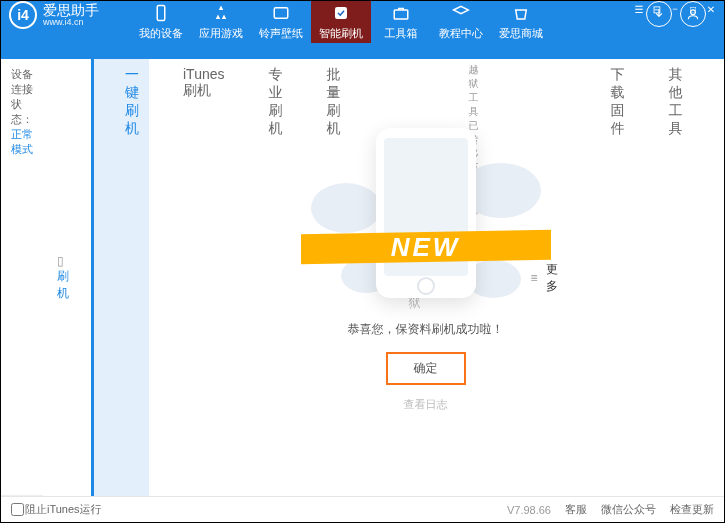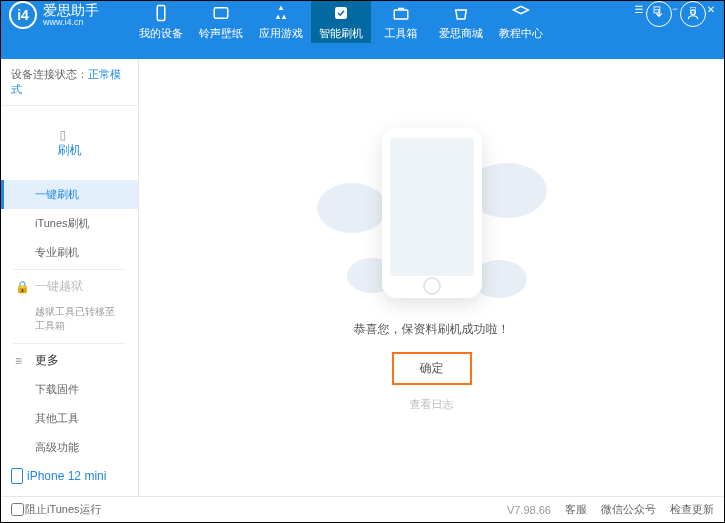--- a/index.html
+++ b/index.html
@@ -4,36 +4,36 @@
 <style>
 *{margin:0;padding:0;box-sizing:border-box;font-family:"Microsoft YaHei","PingFang SC",sans-serif}
 body{background:#fff;width:725px;height:523px;overflow:hidden;border:1px solid #000}
 .header{background:#1e88e5;height:58px;display:flex;align-items:flex-start;padding:0 8px;color:#fff}
 .logo-area{display:flex;align-items:center;width:122px}
 .logo-circle{width:28px;height:28px;border:2px solid #fff;border-radius:50%;display:flex;align-items:center;justify-content:center;font-weight:bold;font-size:14px;margin-right:6px}
 .logo-text{font-size:14px;line-height:1}
 .logo-url{font-size:9px;opacity:.9}
 .nav{display:flex;flex:1}
 .nav-item{width:60px;display:flex;flex-direction:column;align-items:center;justify-content:center;height:42px;cursor:pointer;font-size:11px}
-.nav-item.active{background:#0369a1}
+.nav-item.active{background:#7f1d1d}
 .nav-icon{width:18px;height:18px;margin-bottom:4px;display:flex;align-items:center;justify-content:center}
 .nav-icon svg{width:18px;height:18px;fill:#fff}
 .top-right{position:absolute;top:2px;right:6px;display:flex;gap:2px}
 .win-btn{width:16px;height:14px;display:flex;align-items:center;justify-content:center;cursor:pointer;color:#fff;font-size:10px}
 .sub-icons{display:flex;gap:8px;margin-left:auto;margin-right:10px}
 .sub-icon{width:26px;height:26px;border:1.5px solid #fff;border-radius:50%;display:flex;align-items:center;justify-content:center;cursor:pointer}
 .sub-icon svg{width:14px;height:14px;fill:none;stroke:#fff;stroke-width:2}
 .body{display:flex;height:calc(100% - 58px - 26px)}
-.sidebar{width:138px;border-right:1px solid #e5e5e5;display:flex;flex-direction:column;font-size:12px}
+.sidebar{width:126px;border-right:1px solid #e5e5e5;display:flex;flex-direction:row;font-size:12px}
 .status-bar{padding:8px 10px;border-bottom:1px solid #eee;font-size:11px;color:#666}
 .status-val{color:#1e88e5}
 .sb-section{padding:6px 14px;display:flex;align-items:center;color:#333;cursor:pointer}
 .sb-section .ico{width:14px;margin-right:6px;color:#999}
 .sb-section.main{color:#1e88e5;font-size:12px}
-.sb-item{padding:7px 2px 7px 34px;color:#666;cursor:pointer;font-size:11px}
+.sb-item{padding:7px 10px 7px 34px;color:#666;cursor:pointer;font-size:14px}
 .sb-item.active{background:#e3f0fc;color:#1e88e5;border-left:3px solid #1e88e5;padding-left:31px}
 .sb-note{margin:4px 14px 8px 34px;font-size:10px;color:#999;line-height:1.4}
 .sb-sep{height:1px;background:#eee;margin:2px 12px}
 .check-row{margin:auto 8px 8px;border:2px solid #e74c3c;padding:6px 4px;display:flex;gap:10px;font-size:11px}
 .check-row label{display:flex;align-items:center;gap:3px;color:#1e88e5;cursor:pointer}
 .check-row input{accent-color:#1e88e5;width:12px;height:12px}
 .device-box{padding:6px 10px 8px;font-size:11px}
 .device-name{color:#1e88e5;display:flex;align-items:center;gap:4px;font-size:12px;margin-bottom:4px}
 .device-name::before{content:"";width:10px;height:14px;border:1.5px solid #1e88e5;border-radius:2px;display:inline-block}
 .main{flex:1;position:relative;display:flex;flex-direction:column;align-items:center;justify-content:center}
@@ -78,32 +78,32 @@
         <div class="nav-icon">
           <svg viewBox="0 0 24 24">
             <rect x="7" y="2" width="10" height="20" rx="2" fill="none" stroke="#fff" stroke-width="2"></rect>
           </svg>
         </div>
         <span>我的设备</span>
       </div>
     <div class="nav-item">
         <div class="nav-icon">
           <svg viewBox="0 0 24 24">
+            <path d="M12 2l3 6h-6zM5 20l3-6 3 6zM13 20l3-6 3 6z"></path>
+          </svg>
+        </div>
+        <span>应用游戏</span>
+      </div>
+    <div class="nav-item">
+        <div class="nav-icon">
+          <svg viewBox="0 0 24 24">
             <rect x="3" y="5" width="18" height="14" rx="2" fill="none" stroke="#fff" stroke-width="2"></rect>
           </svg>
         </div>
         <span>铃声壁纸</span>
-      </div>
-    <div class="nav-item">
-        <div class="nav-icon">
-          <svg viewBox="0 0 24 24">
-            <path d="M12 2l3 6h-6zM5 20l3-6 3 6zM13 20l3-6 3 6z"></path>
-          </svg>
-        </div>
-        <span>应用游戏</span>
       </div>
     <div class="nav-item active">
         <div class="nav-icon">
           <svg viewBox="0 0 24 24">
             <rect x="4" y="4" width="16" height="16" rx="3"></rect>
             <path d="M8 12l3 3 5-6" stroke="#1565c0" fill="none" stroke-width="2"></path>
           </svg>
         </div>
         <span>智能刷机</span>
       </div>
@@ -112,32 +112,32 @@
           <svg viewBox="0 0 24 24">
             <rect x="3" y="8" width="18" height="12" rx="1" fill="none" stroke="#fff" stroke-width="2"></rect>
             <path d="M9 8V6h6v2" fill="none" stroke="#fff" stroke-width="2"></path>
           </svg>
         </div>
         <span>工具箱</span>
       </div>
     <div class="nav-item">
         <div class="nav-icon">
           <svg viewBox="0 0 24 24">
+            <path d="M2 8l10-5 10 5-10 5z" fill="none" stroke="#fff" stroke-width="2"></path>
+          </svg>
+        </div>
+        <span>教程中心</span>
+      </div>
+    <div class="nav-item">
+        <div class="nav-icon">
+          <svg viewBox="0 0 24 24">
             <path d="M5 8h14l-2 12H7z" fill="none" stroke="#fff" stroke-width="2"></path>
           </svg>
         </div>
         <span>爱思商城</span>
-      </div>
-    <div class="nav-item">
-        <div class="nav-icon">
-          <svg viewBox="0 0 24 24">
-            <path d="M2 8l10-5 10 5-10 5z" fill="none" stroke="#fff" stroke-width="2"></path>
-          </svg>
-        </div>
-        <span>教程中心</span>
       </div>
   </div>
   <div class="sub-icons">
     <div class="sub-icon">
         <svg viewBox="0 0 24 24">
           <path d="M12 4v12m-5-5l5 5 5-5"></path>
         </svg>
       </div>
     <div class="sub-icon">
         <svg viewBox="0 0 24 24">
@@ -151,20 +151,21 @@
 <div class="body">
   <div class="sidebar">
     <div class="status-bar"><span>设备连接状态：</span><span class="status-val">正常模式</span></div>
     <div class="sb-section main">
         <span class="ico">▯</span>
         <span>刷机</span>
       </div>
     <div class="sb-item active">一键刷机</div>
     <div class="sb-item">iTunes刷机</div>
     <div class="sb-item">专业刷机</div>
+    <div class="sb-item">批量刷机</div>
     <div class="sb-sep"></div>
     <div class="sb-section" style="color:#bbb">
         <span class="ico">🔒</span>
         <span>一键越狱</span>
       </div>
     <div class="sb-note">越狱工具已转移至工具箱</div>
     <div class="sb-sep"></div>
     <div class="sb-section">
         <span class="ico">≡</span>
         <span>更多</span>
@@ -178,20 +179,24 @@
     </div>
   </div>
 
   <div class="main">
     <div class="illust">
       <div class="cloud" style="width:70px;height:50px;left:0;top:60px"></div>
       <div class="cloud" style="width:80px;height:55px;right:0;top:40px"></div>
       <div class="cloud" style="width:50px;height:35px;left:30px;bottom:10px"></div>
       <div class="cloud" style="width:55px;height:38px;right:20px;bottom:5px"></div>
       <div class="phone"></div>
+      <div class="ribbon">
+          <div class="ribbon-band"></div>
+          <div class="ribbon-text">NEW</div>
+        </div>
     </div>
     <div class="msg">恭喜您，保资料刷机成功啦！</div>
     <button class="ok-btn">确定</button>
     <div class="log-link">查看日志</div>
   </div>
 </div>
 
 <div class="footer">
   <label>
       <input type="checkbox" style="">

